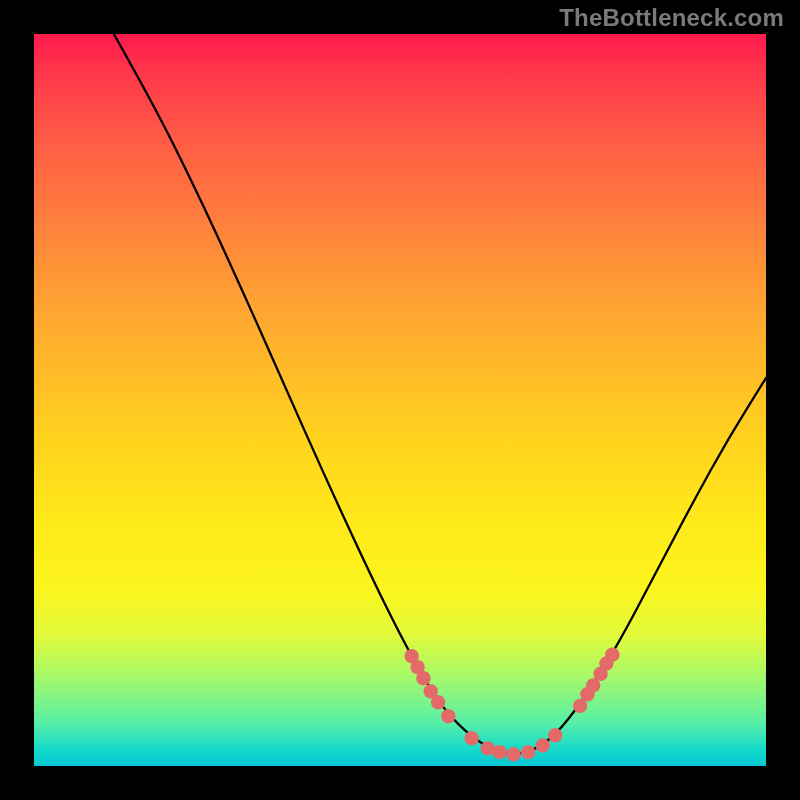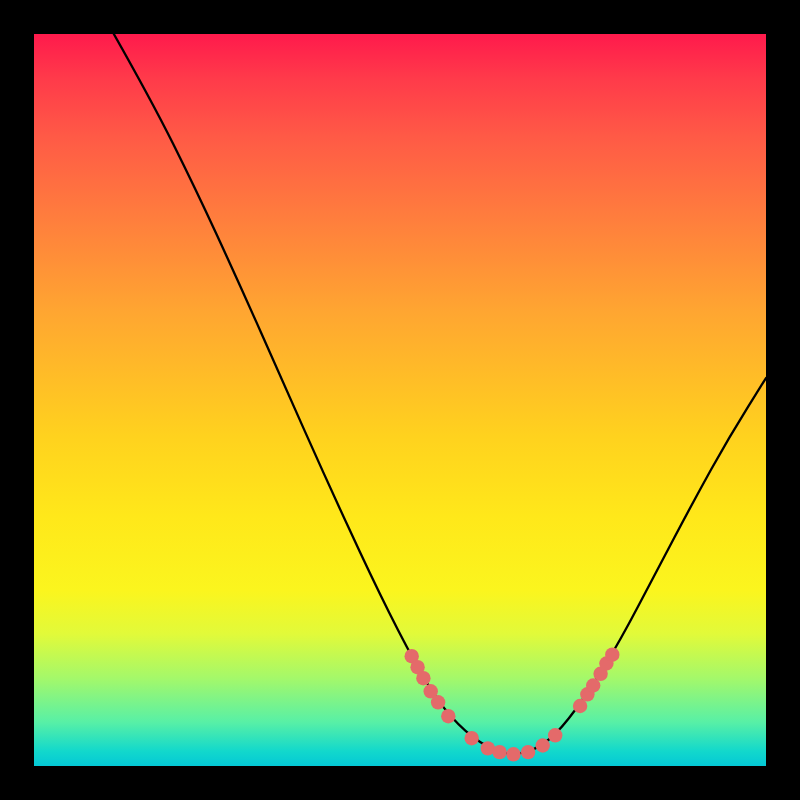--- a/index.html
+++ b/index.html
@@ -63,20 +63,21 @@
   }
   .dot {
     fill: #e46a6a;
     stroke: none;
   }
 </style>
 </head>
 <body>
 
 <div class="stage">
+  <div class="watermark">TheBottleneck.com</div>
 
   <div class="plot">
     <svg class="curve-svg" viewBox="0 0 732 732" preserveAspectRatio="none">
       <path id="curve-path" class="curve" d="M 79.8 0.0 Q 117.1 65.9 139.1 109.8 Q 161.0 153.7 183.0 201.3 Q 205.0 248.9 226.9 298.3 Q 248.9 347.7 270.8 397.1 Q 292.8 446.5 314.8 494.1 Q 336.7 541.7 355.0 578.3 Q 373.3 614.9 388.0 640.5 Q 402.6 666.1 417.2 682.6 Q 431.9 699.1 446.5 708.2 Q 461.2 717.4 472.1 719.2 Q 483.1 721.0 494.1 717.4 Q 505.1 713.7 516.1 704.5 Q 527.0 695.4 541.7 675.3 Q 556.3 655.1 571.0 631.3 Q 585.6 607.6 603.9 572.8 Q 622.2 538.0 640.5 503.3 Q 658.8 468.5 677.1 435.5 Q 695.4 402.6 713.7 373.3 T 732.0 344.0"></path>
       <g id="dots-group">
           <circle cx="377.7" cy="622.2" r="7.2" class="dot"></circle>
           <circle cx="383.6" cy="633.2" r="7.2" class="dot"></circle>
           <circle cx="389.4" cy="644.2" r="7.2" class="dot"></circle>
           <circle cx="396.7" cy="657.3" r="7.2" class="dot"></circle>
           <circle cx="404.1" cy="668.3" r="7.2" class="dot"></circle>

